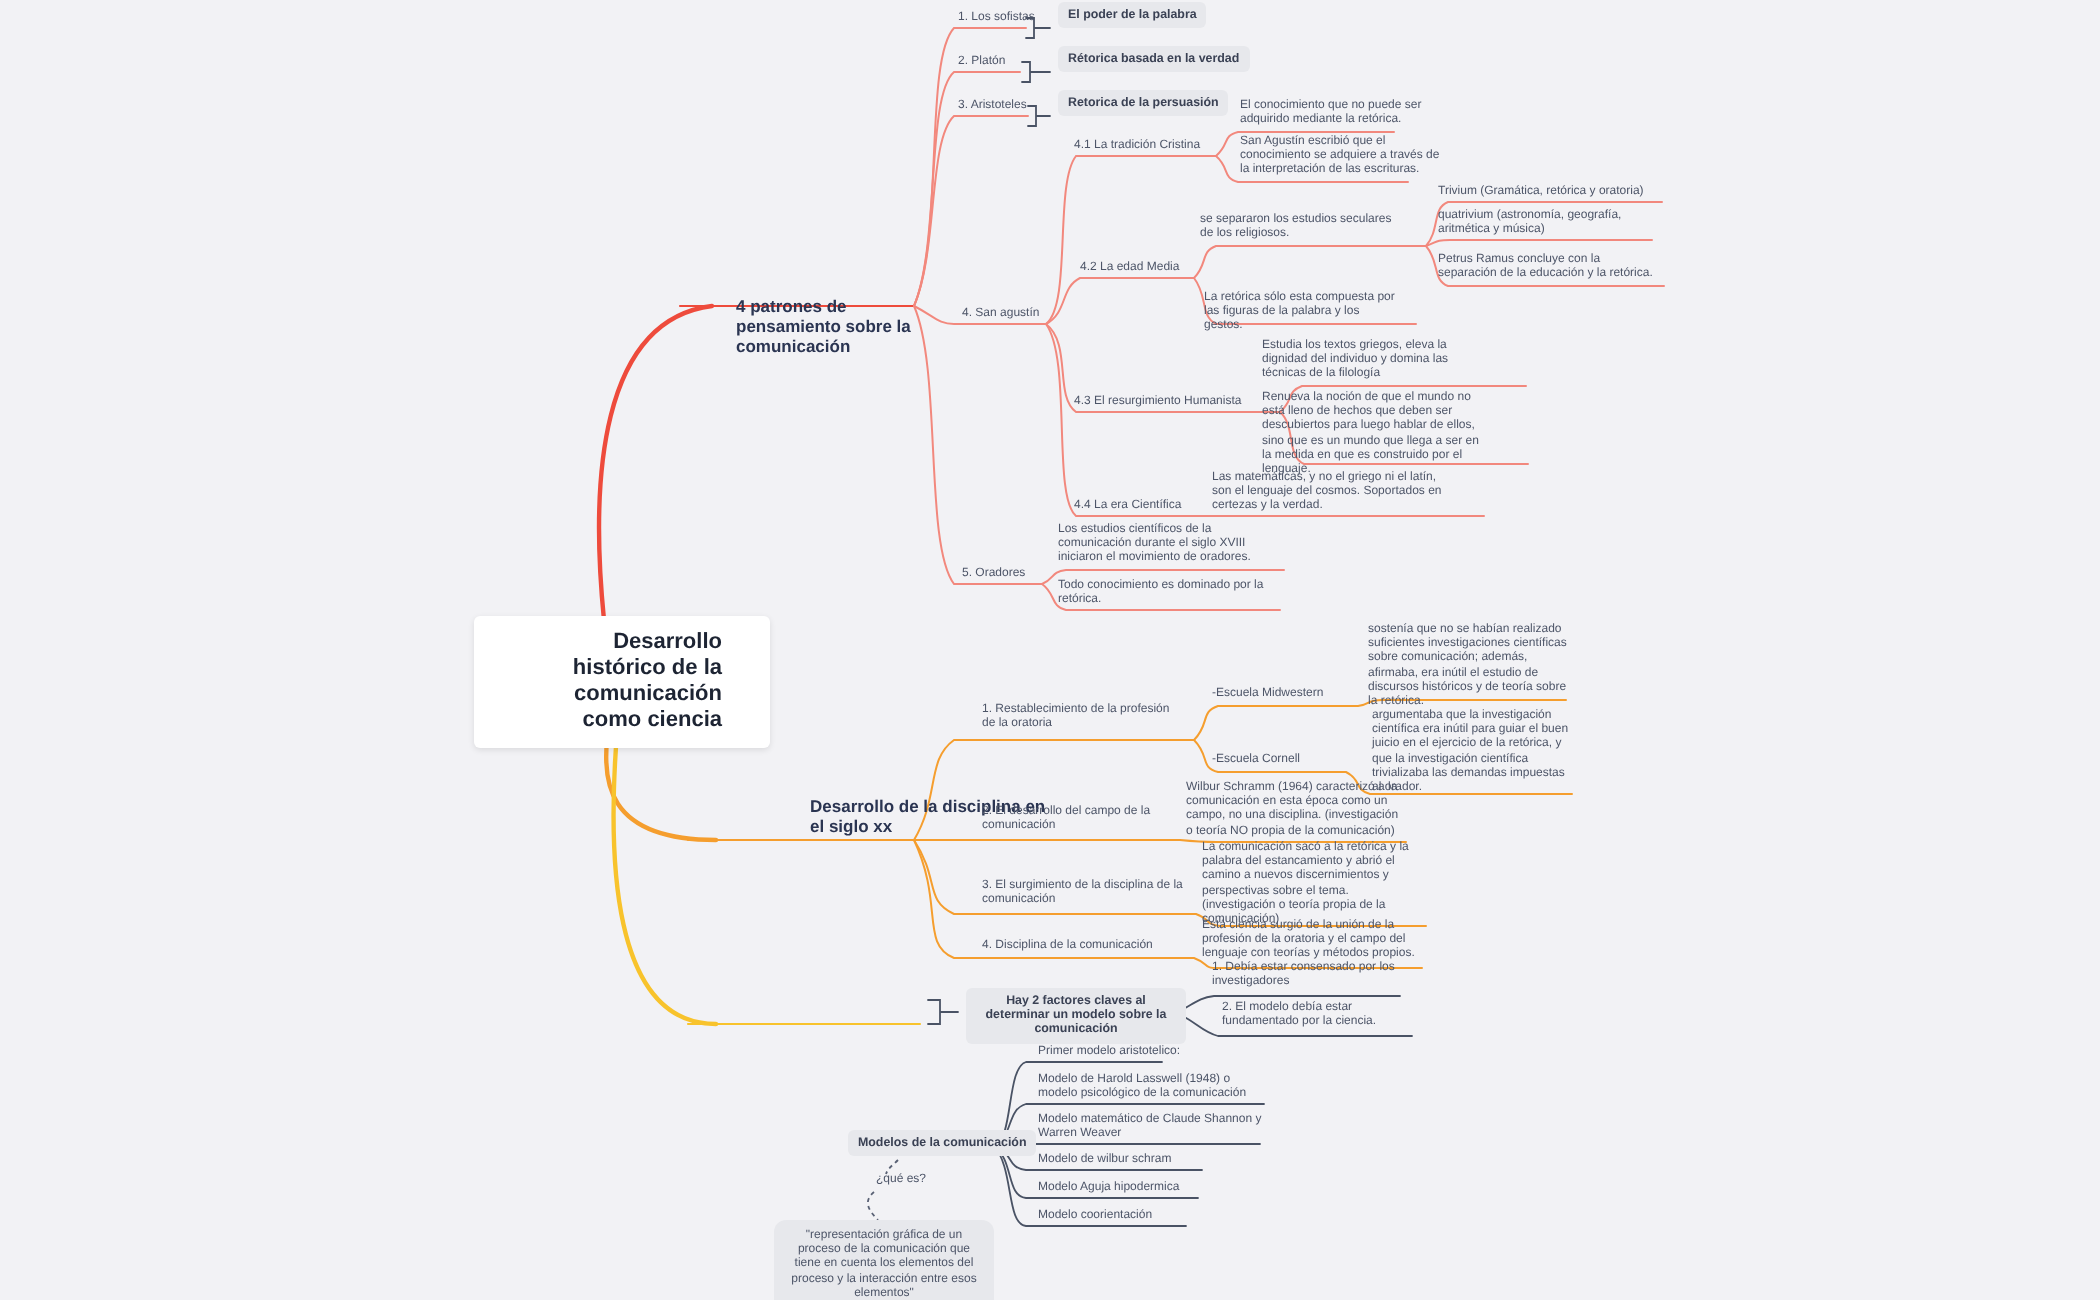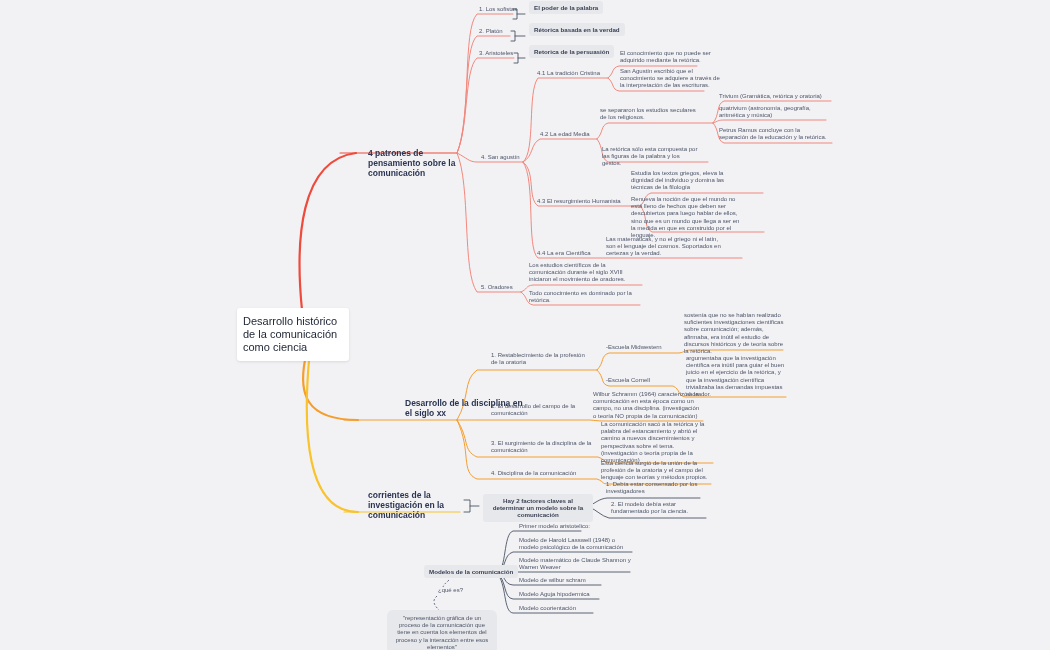--- a/index.html
+++ b/index.html
@@ -3,21 +3,21 @@
 <meta charset="utf-8">
 <style>
   html,body{margin:0;padding:0;}
   body{width:1050px;height:650px;overflow:hidden;background:#f2f2f5;font-family:"Liberation Sans",sans-serif;}
   #canvas{position:relative;width:1050px;height:650px;}
   #wires{position:absolute;left:0;top:0;}
   .node{position:absolute;font-size:6px;line-height:7.2px;color:#4d5568;}
   .topic{position:absolute;font-weight:bold;font-size:8.5px;line-height:10px;color:#2b3552;}
   .gbox{position:absolute;background:#e7e8ec;border-radius:3px;padding:3px 5px;font-weight:bold;font-size:6.2px;line-height:7.2px;color:#3a4154;white-space:nowrap;}
   .gbox.wrap{white-space:normal;text-align:center;}
-  .central{position:absolute;left:237px;top:308px;width:100px;background:#ffffff;border-radius:3px;padding:7px 6px;font-weight:normal;font-size:11px;line-height:13px;color:#1d2433;text-align:left;box-shadow:0 1px 3px rgba(0,0,0,.10);}
+  .central{position:absolute;left:237px;top:308px;width:100px;background:#ffffff;border-radius:3px;padding:7px 24px;font-weight:bold;font-size:11px;line-height:13px;color:#1d2433;text-align:right;box-shadow:0 1px 3px rgba(0,0,0,.10);}
   .quote{position:absolute;background:#e7e8ec;border-radius:6px;padding:5px 5px;text-align:center;font-size:6px;line-height:7.2px;color:#4d5568;}
 </style>
 </head>
 <body>
 
 <div id="canvas">
 
   <svg id="wires" width="1050" height="650" viewBox="0 0 1050 650">
 
     <g fill="none" stroke="#ee4b3c" stroke-linecap="round">
@@ -121,21 +121,20 @@
   <div class="node" style="left:684px;top:312px;width:100px;">sostenía que no se habían realizado suficientes investigaciones científicas sobre comunicación; además, afirmaba, era inútil el estudio de discursos históricos y de teoría sobre la retórica.</div>
   <div class="node" style="left:606px;top:377px;">-Escuela Cornell</div>
   <div class="node" style="left:686px;top:355px;width:102px;">argumentaba que la investigación científica era inútil para guiar el buen juicio en el ejercicio de la retórica, y que la investigación científica trivializaba las demandas impuestas al orador.</div>
   <div class="node" style="left:491px;top:403px;width:92px;">2. El desarrollo del campo de la comunicación</div>
   <div class="node" style="left:593px;top:391px;width:108px;">Wilbur Schramm (1964) caracterizó a la comunicación en esta época como un campo, no una disciplina. (investigación o teoría NO propia de la comunicación)</div>
   <div class="node" style="left:491px;top:440px;width:102px;">3. El surgimiento de la disciplina de la comunicación</div>
   <div class="node" style="left:601px;top:421px;width:110px;">La comunicación sacó a la retórica y la palabra del estancamiento y abrió el camino a nuevos discernimientos y perspectivas sobre el tema. (investigación o teoría propia de la comunicación)</div>
   <div class="node" style="left:491px;top:470px;width:110px;">4. Disciplina de la comunicación</div>
   <div class="node" style="left:601px;top:460px;width:108px;">Está ciencia surgió de la unión de la profesión de la oratoria y el campo del lenguaje con teorías y métodos propios.</div>
 
-  <div class="topic" style="left:368px;top:490px;width:112px;">corrientes de la investigación en la comunicación</div>
   <div class="gbox wrap" style="left:483px;top:494px;width:100px;">Hay 2 factores claves al determinar un modelo sobre la comunicación</div>
   <div class="node" style="left:606px;top:481px;width:96px;">1. Debía estar consensado por los investigadores</div>
   <div class="node" style="left:611px;top:501px;width:98px;">2. El modelo debía estar fundamentado por la ciencia.</div>
 
   <div class="gbox" style="left:424px;top:565px;">Modelos de la comunicación</div>
   <div class="node" style="left:519px;top:523px;">Primer modelo aristotelico:</div>
   <div class="node" style="left:519px;top:537px;width:114px;">Modelo de Harold Lasswell (1948) o modelo psicológico de la comunicación</div>
   <div class="node" style="left:519px;top:557px;width:112px;">Modelo matemático de Claude Shannon y Warren Weaver</div>
   <div class="node" style="left:519px;top:577px;">Modelo de wilbur schram</div>
   <div class="node" style="left:519px;top:591px;">Modelo Aguja hipodermica</div>

